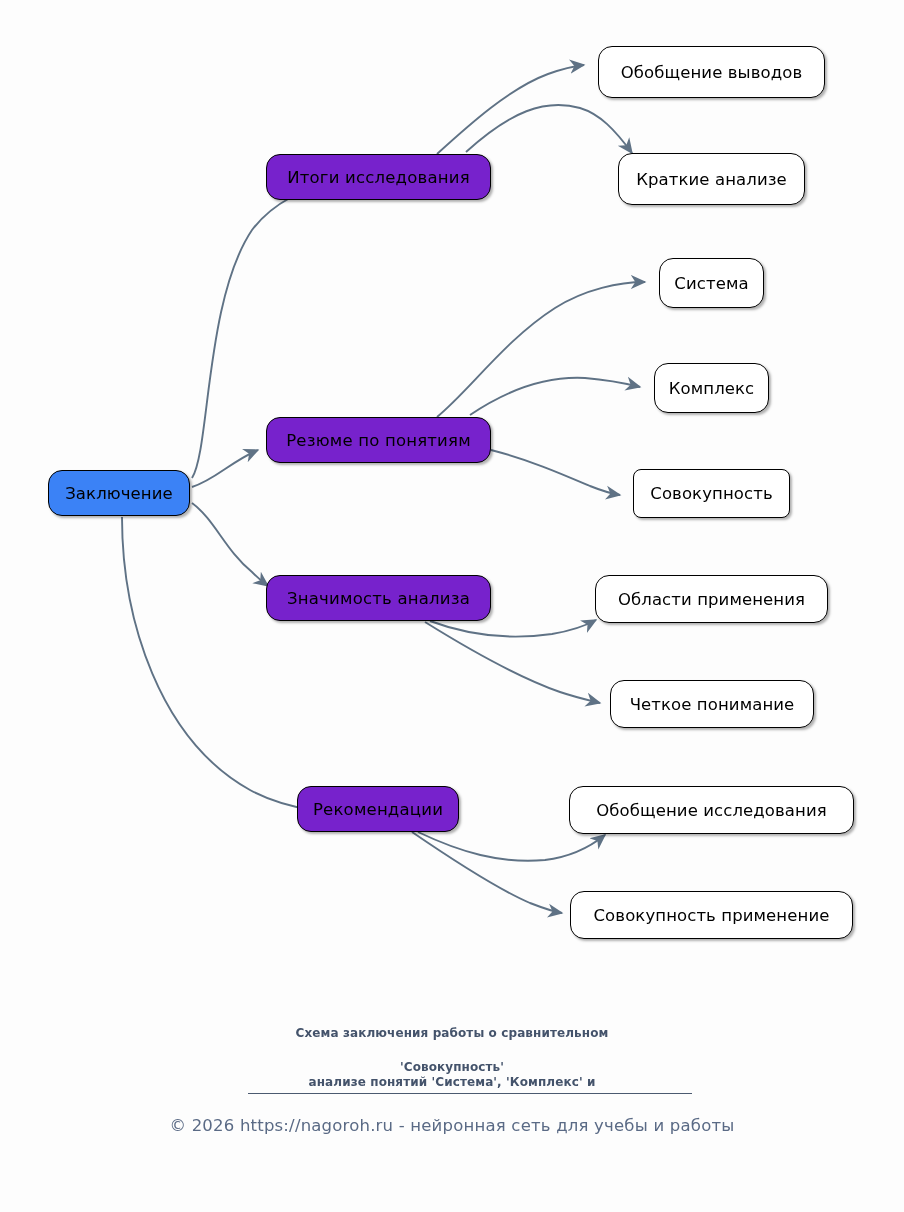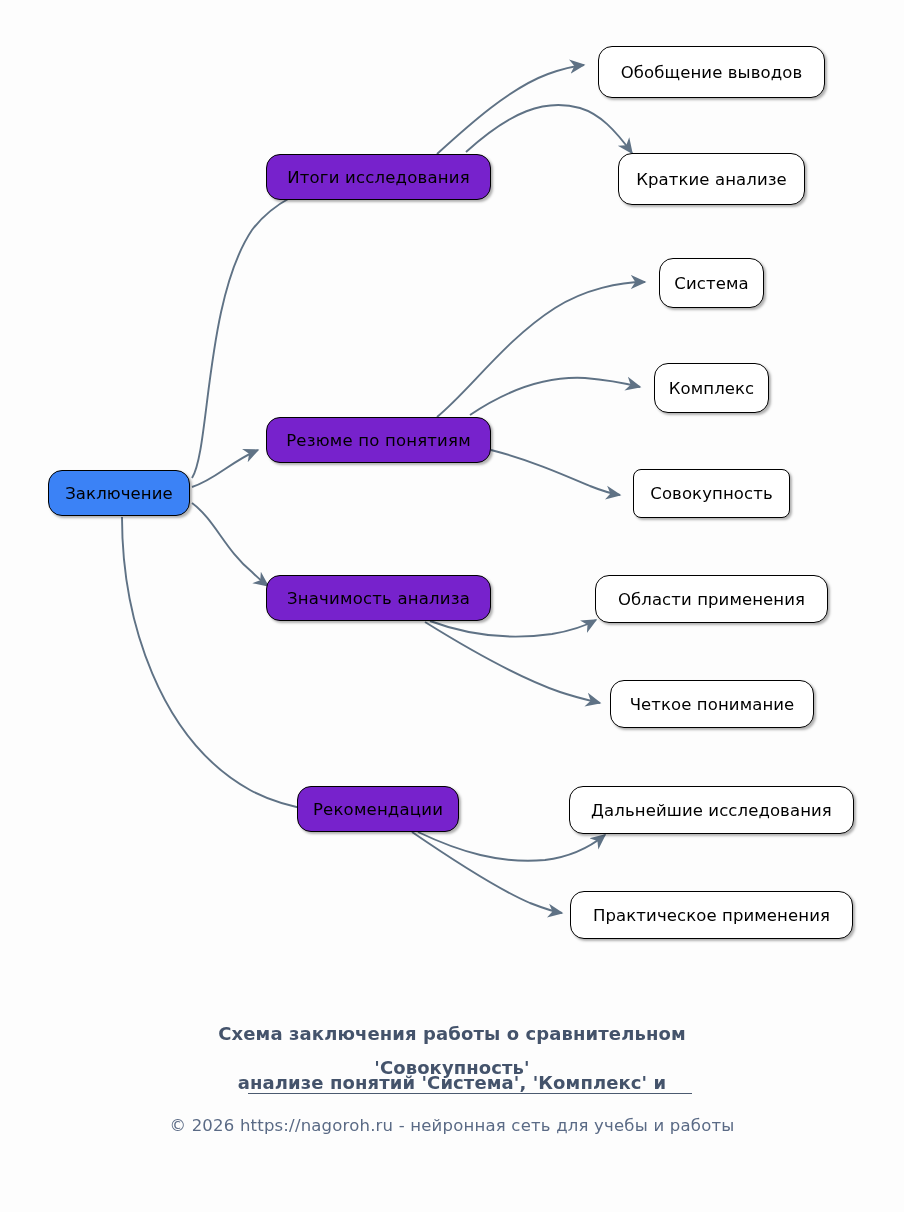--- a/index.html
+++ b/index.html
@@ -60,21 +60,21 @@
     color: #000000;
   }
 
   .caption {
     position: absolute;
     left: 0;
     width: 904px;
     text-align: center;
     color: #44536b;
     font-weight: 700;
-    font-size: 18px;
+    font-size: 12px;
     line-height: 17.5px;
     letter-spacing: 0.1px;
   }
   .caption-line {
     position: absolute;
     left: 248px;
     width: 444px;
     height: 0;
     border-top: 1.4px solid #4b5a70;
   }
@@ -155,24 +155,24 @@
     <span>Области применения</span>
   </div>
   <div class="node node-leaf" style="left:610px; top:680px; width:204px; height:48px;">
     <span>Четкое понимание</span>
   </div>
 
   <div class="node node-branch" style="left:297px; top:786px; width:162px; height:46px;">
     <span>Рекомендации</span>
   </div>
   <div class="node node-leaf" style="left:569px; top:786px; width:285px; height:48px;">
-    <span>Дальнейшие исследования</span>
+    <span>Обобщение исследования</span>
   </div>
   <div class="node node-leaf" style="left:570px; top:891px; width:283px; height:48px;">
-    <span>Практическое применения</span>
+    <span>Совокупность применение</span>
   </div>
 
   <div class="caption" style="top:1025px;">Схема заключения работы о сравнительном</div>
   <div class="caption" style="top:1066px;margin-top:8px;">анализе понятий 'Система', 'Комплекс' и</div>
   <div class="caption" style="top:1059px;">'Совокупность'</div>
 
   <div class="caption-line" style="top:1093px;"></div>
 
   <div class="footer" style="top:1116px;">© 2026 https://nagoroh.ru - нейронная сеть для учебы и работы</div>
 

